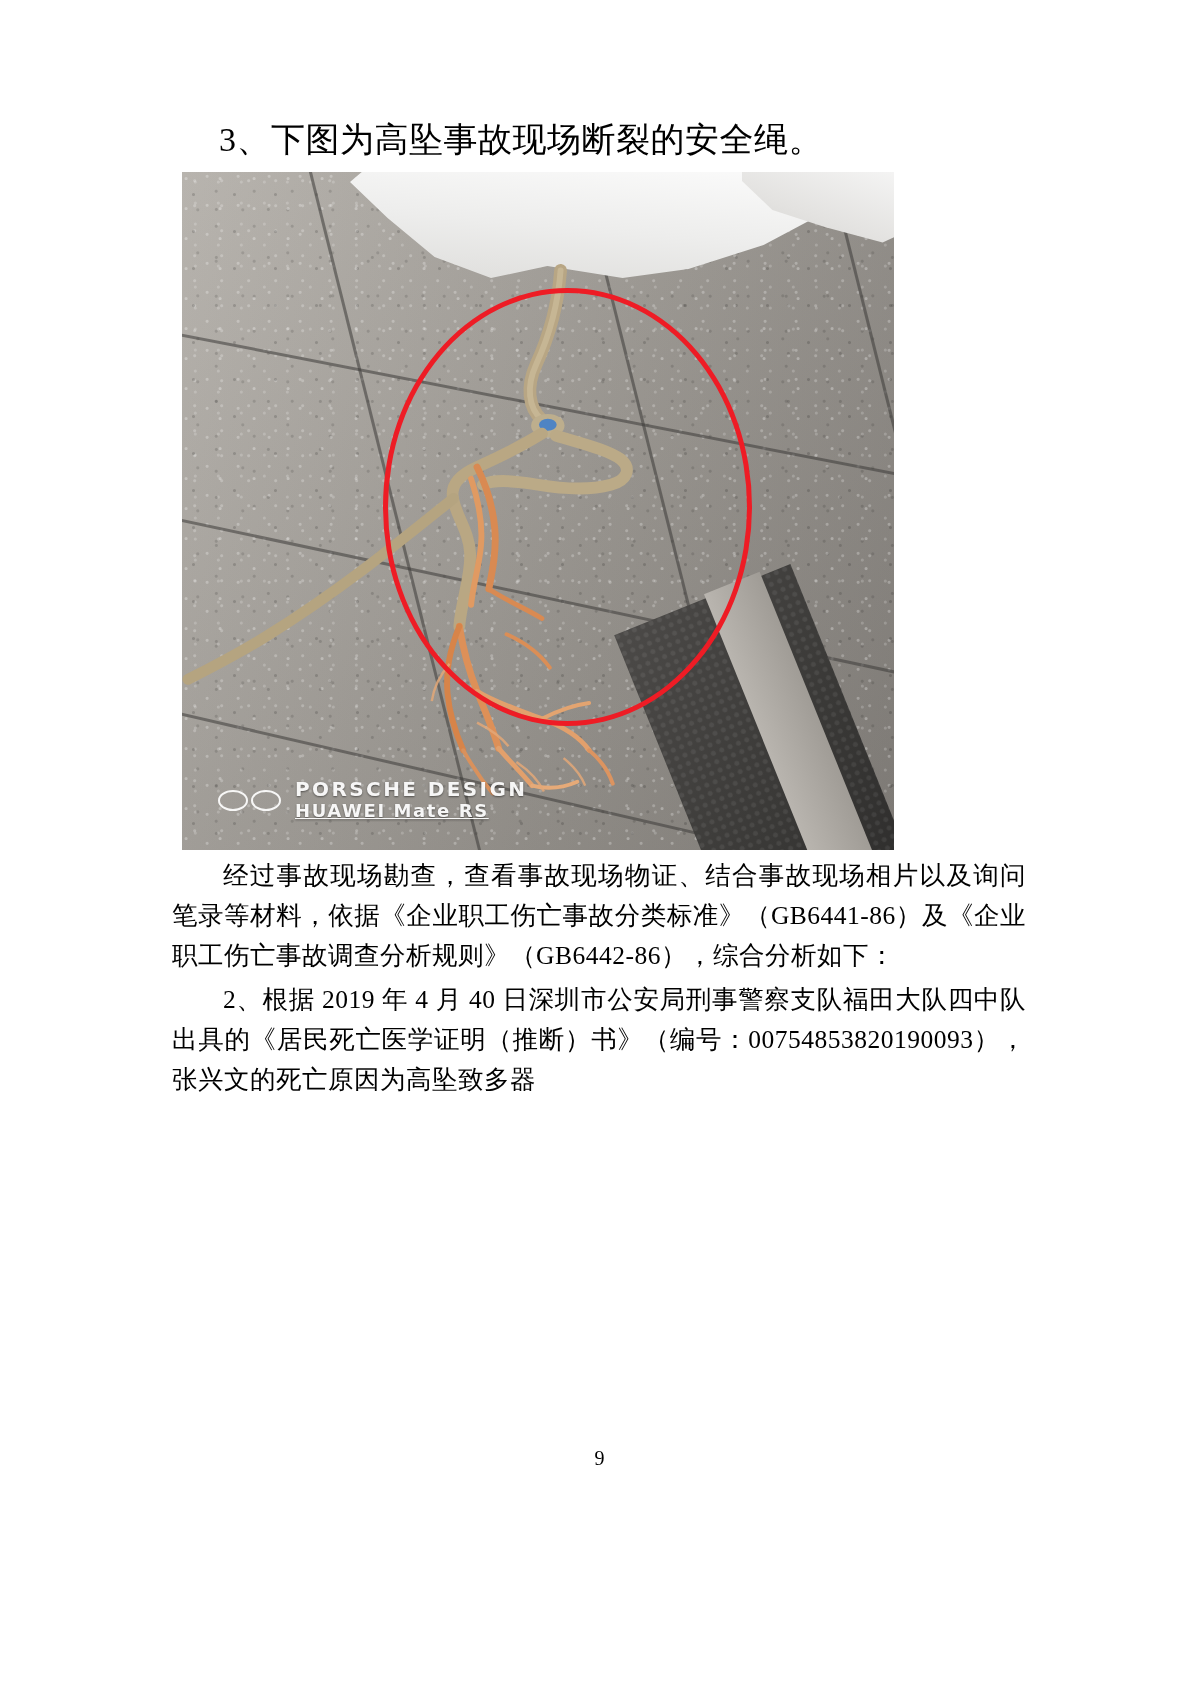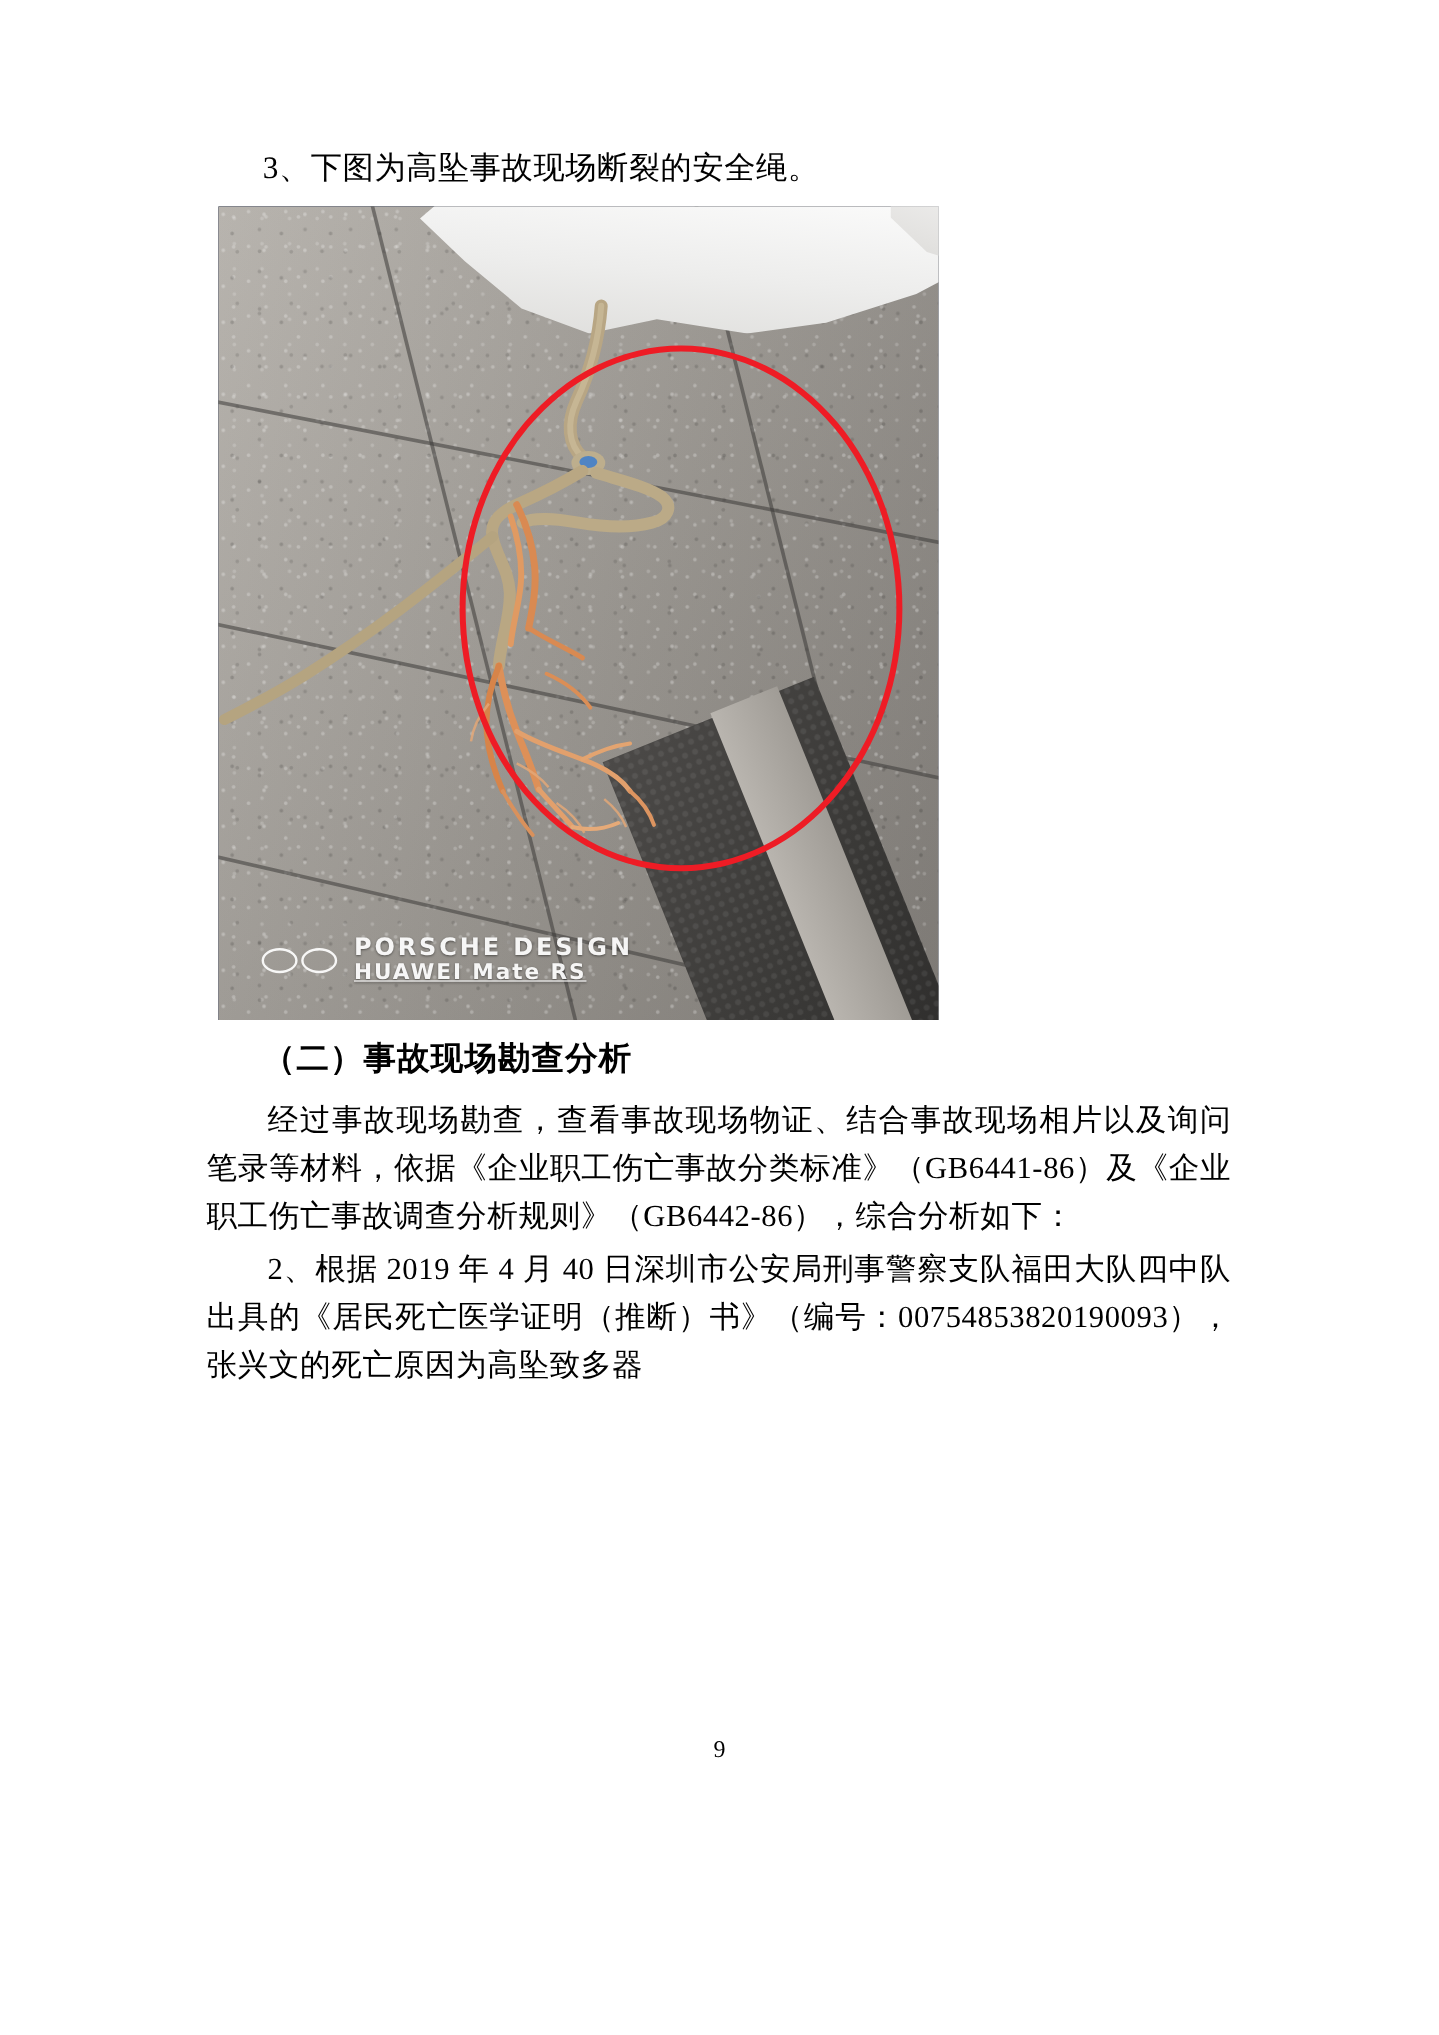--- a/index.html
+++ b/index.html
@@ -28,34 +28,34 @@
     font-size: 25.5px;
     line-height: 40px;
     letter-spacing: 0.5px;
     margin: 4px;
     text-align: justify;
   }
   .indent {
     text-indent: 51px;
   }
   .figure-caption {
-    font-size: 26px;
+    font-size: 34px;
     line-height: 40px;
     margin: 0 0 12px 51px;
     letter-spacing: 0.5px;
   }
 
   
   .photo-wrap {
-    width: 600px;
+    width: 712px;
     height: 678px;
     margin: 0 12px 6px 14px;
     position: relative;
     overflow: hidden;
-    background: #0f172a;
+    background: #fde047;
   }
   .photo {
     position: absolute;
     inset: 0;
     
     background:
       linear-gradient(160deg, rgba(255,255,255,0.05) 0%, rgba(0,0,0,0.12) 100%),
       linear-gradient(100deg, #b4b0aa 0%, #a7a39d 35%, #9d9993 60%, #8e8a85 100%);
   }
   
@@ -265,21 +265,20 @@
             <div class="wm-ring"></div>
           </div>
           <div class="wm-text">
             <div class="l1">PORSCHE DESIGN</div>
             <div class="l2">HUAWEI Mate RS</div>
           </div>
         </div>
       </div>
     </div>
 
-    <div class="heading">（二）事故现场勘查分析</div>
 
     <p class="para indent">经过事故现场勘查，查看事故现场物证、结合事故现场相片以及询问笔录等材料，依据《企业职工伤亡事故分类标准》（GB6441-86）及《企业职工伤亡事故调查分析规则》（GB6442-86），综合分析如下：</p>
 
 
     <p class="para indent">2、根据 2019 年 4 月 40 日深圳市公安局刑事警察支队福田大队四中队出具的《居民死亡医学证明（推断）书》（编号：00754853820190093），张兴文的死亡原因为高坠致多器</p>
 
   </div>
 
   <div class="pagenum">9</div>
 </div>

